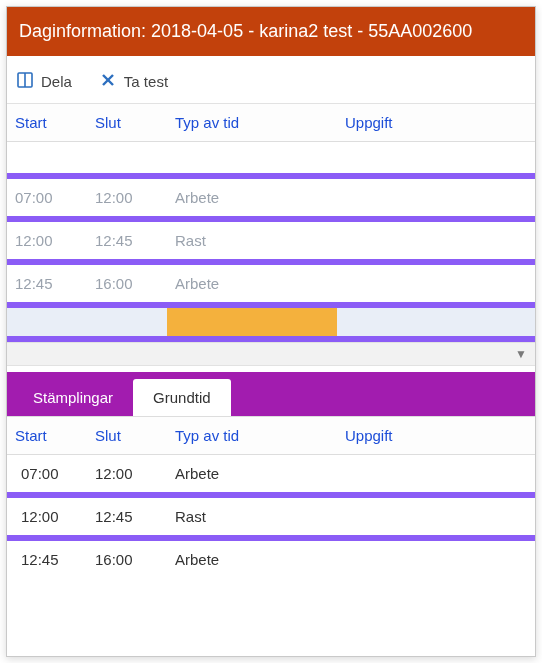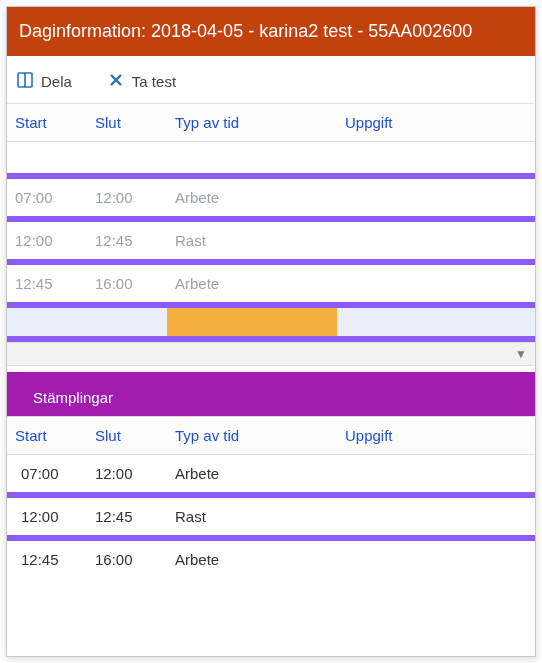--- a/index.html
+++ b/index.html
@@ -23,21 +23,21 @@
   }
   .header {
     background: #c2410c;
     color: #fff;
     padding: 14px 12px;
     font-size: 18px;
     font-weight: 500;
   }
   .toolbar {
     display: flex;
-    gap: 36px;
+    gap: 28px;
     padding: 16px 10px 12px 10px;
     border-bottom: 1px solid #e2e2e2;
     font-size: 15px;
     color: #444;
   }
   .tb-btn {
     display: flex;
     align-items: center;
     gap: 8px;
     cursor: pointer;
@@ -188,20 +188,21 @@
       </tr>
     </tbody>
   </table>
 
   <div class="arrow-bar">
     <span>▼</span>
   </div>
 
   <div class="tabs">
     <div class="tab">Stämplingar</div>
+    <div class="tab active">Grundtid</div>
   </div>
 
 
   <table class="lower">
     <colgroup>
       <col class="col-start">
         <col class="col-slut">
         <col class="col-typ">
         <col class="col-upp">
     </colgroup>

